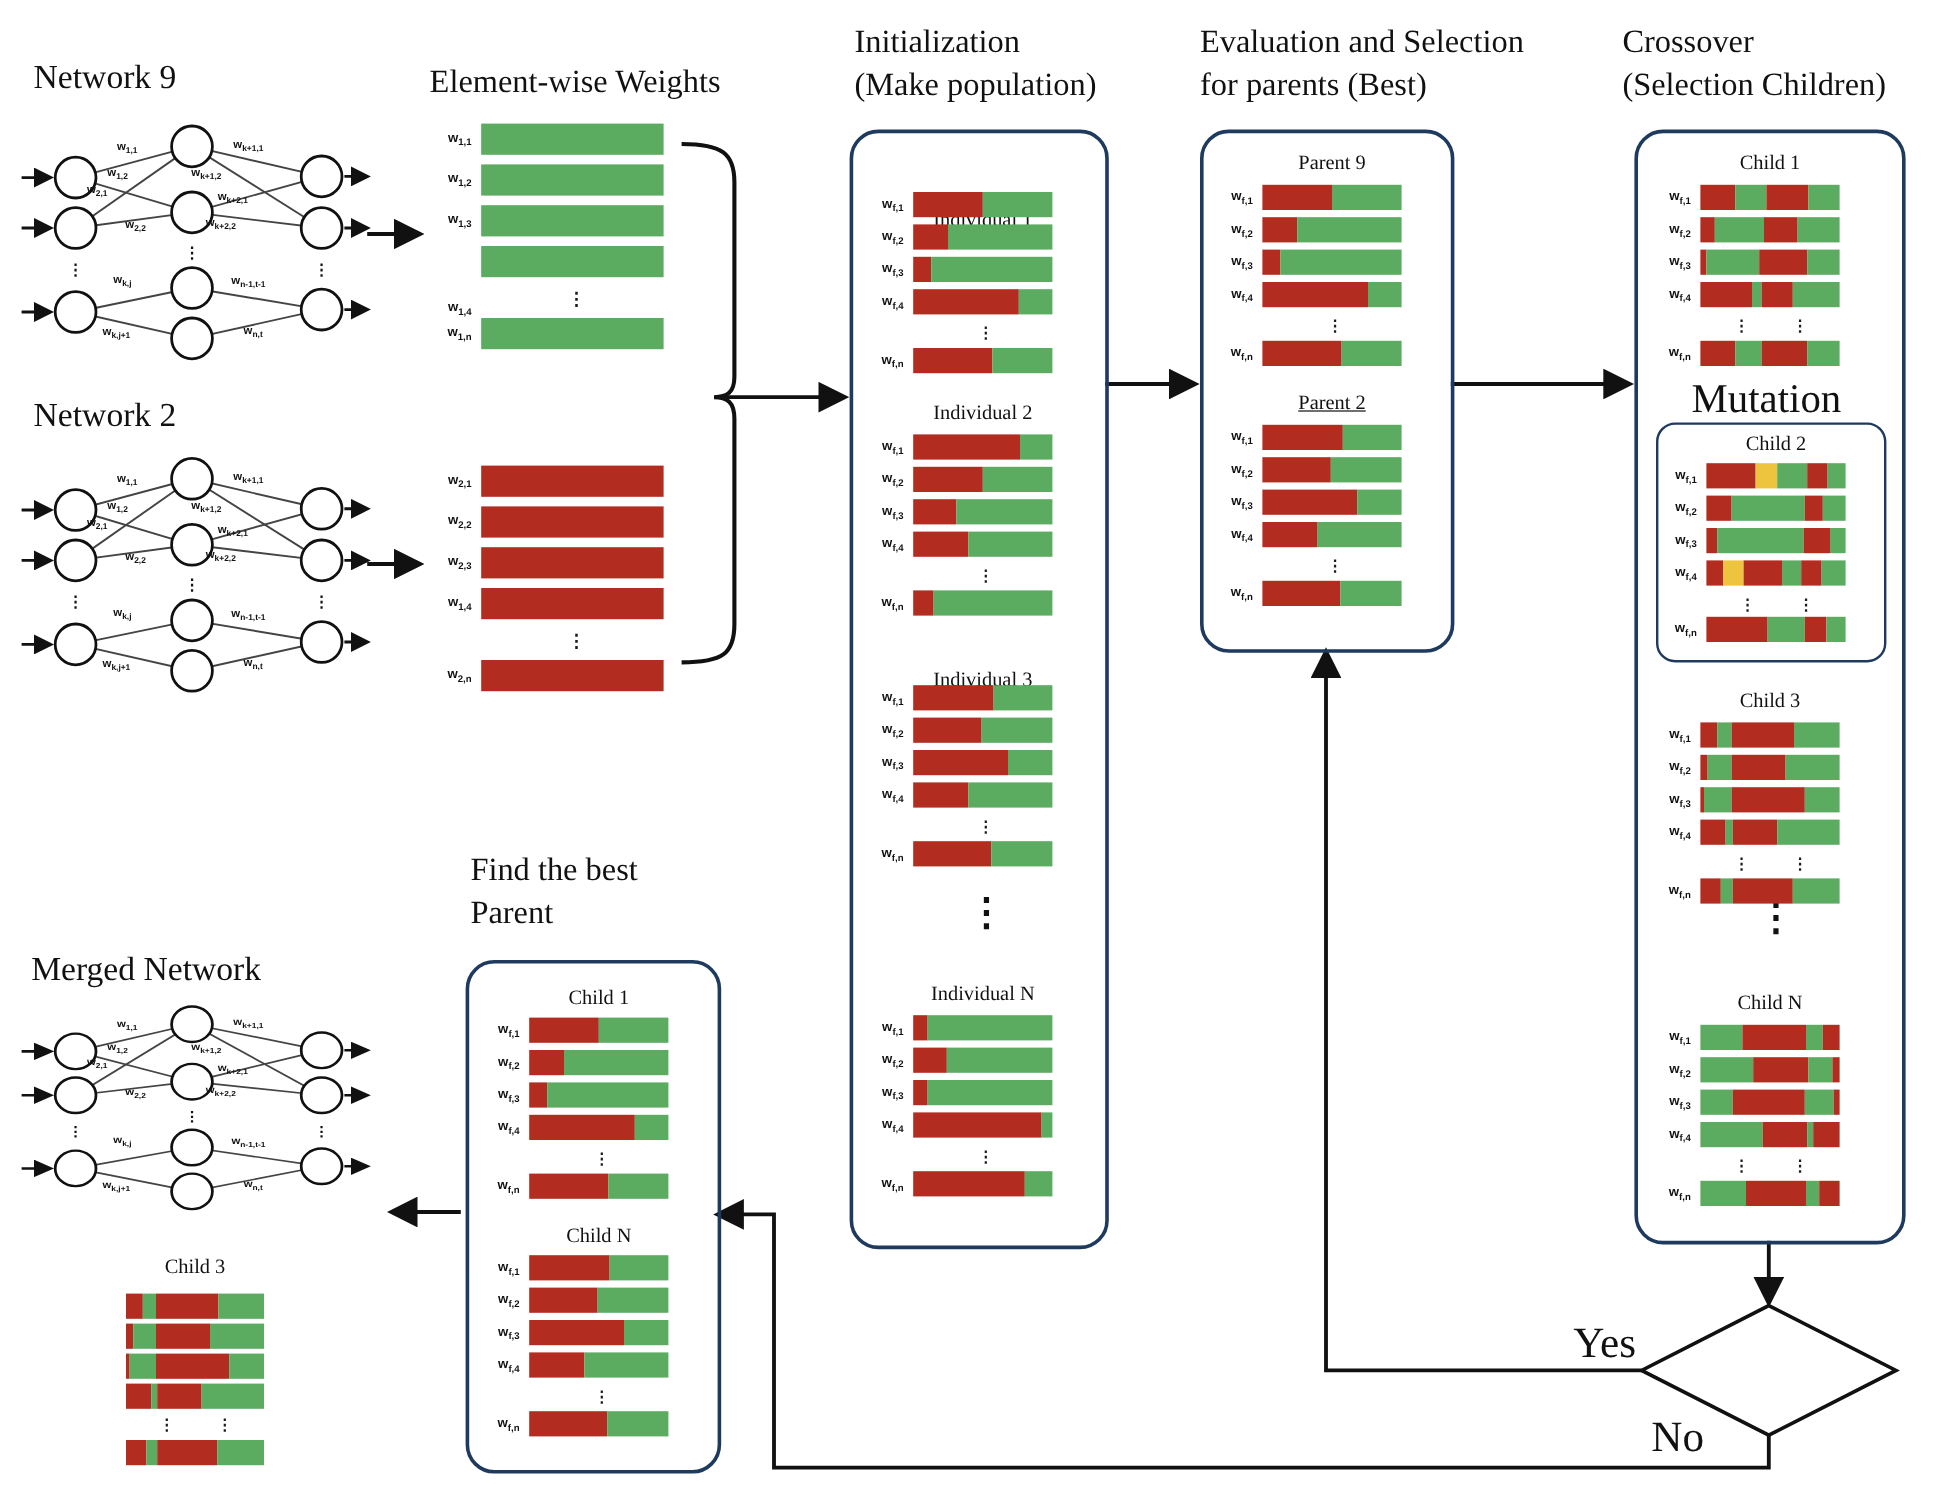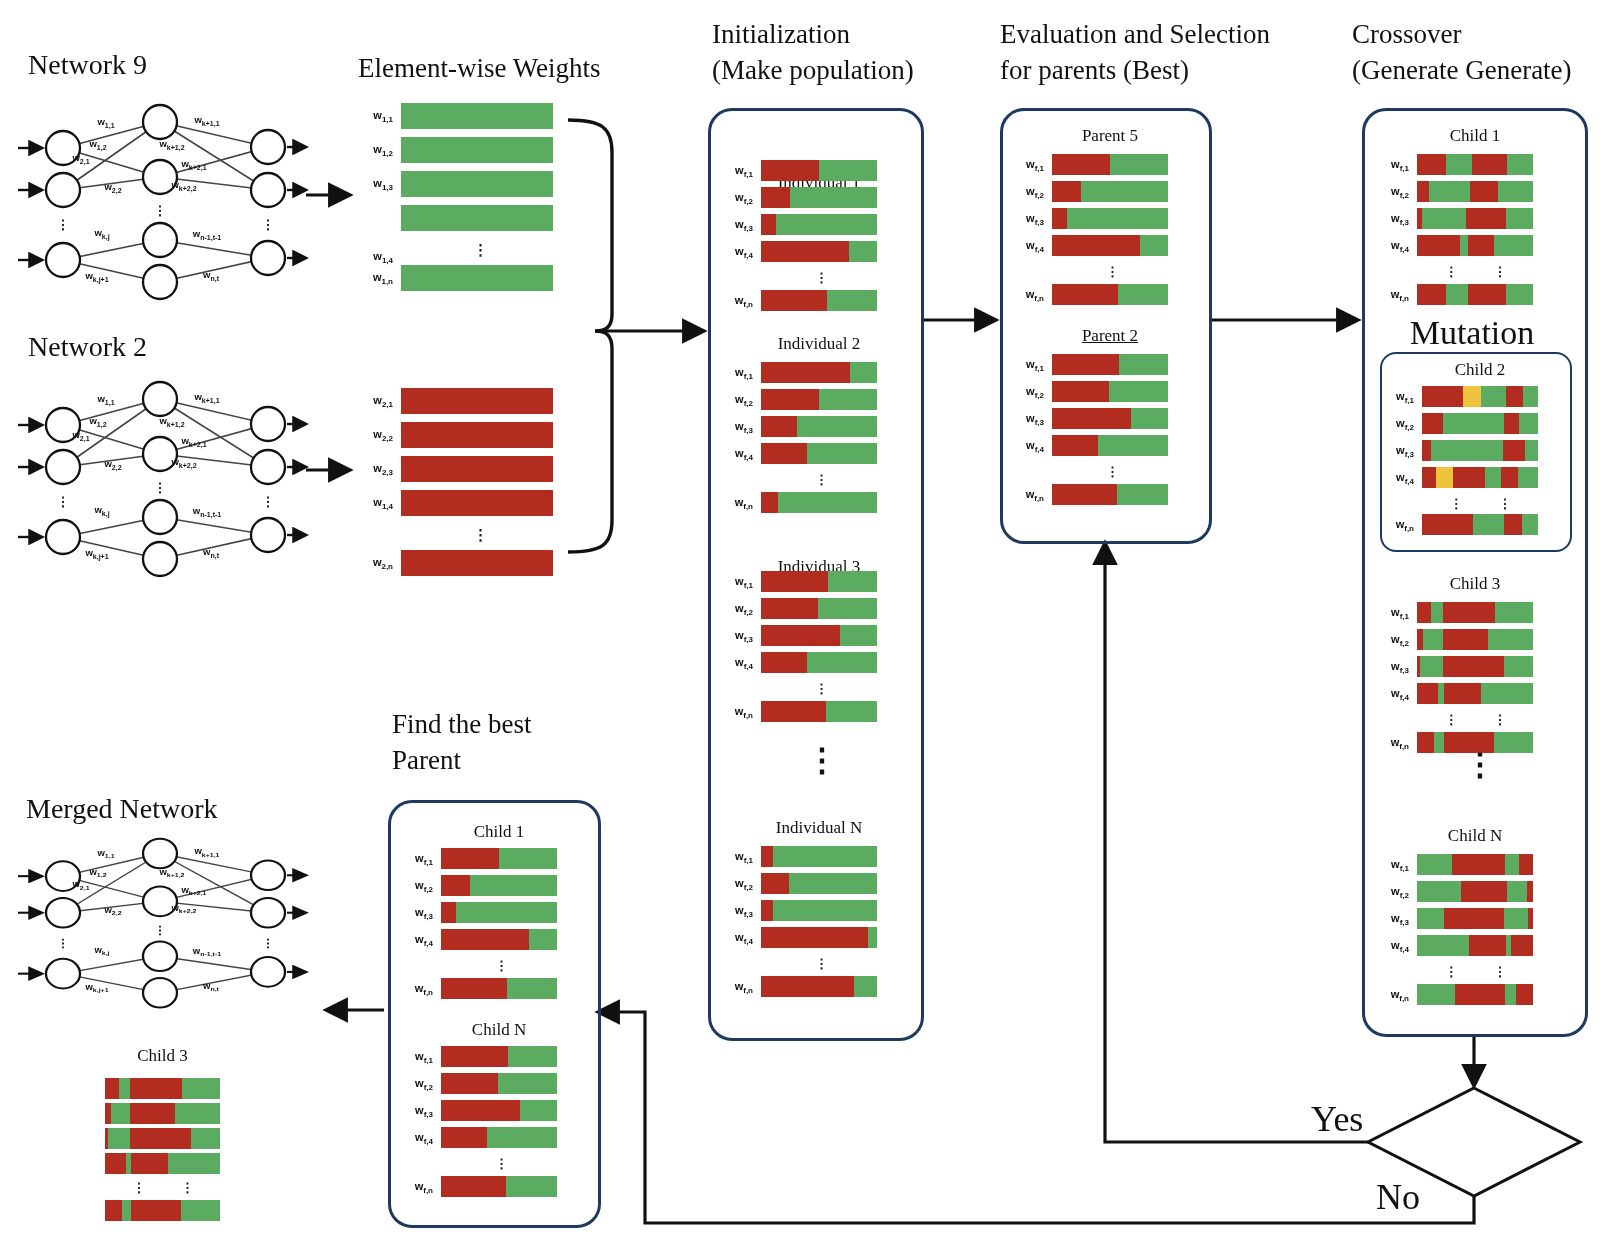--- a/index.html
+++ b/index.html
@@ -61,21 +61,21 @@
   <div class="abs hdr27 serif" style="left:1000px;top:16px">
     <div>Evaluation and Selection</div>
     <div>for parents (Best)</div>
   </div>
   <div class="abs hdr27 serif" style="left:712px;top:16px">
     <div>Initialization</div>
     <div>(Make population)</div>
   </div>
   <div class="abs hdr27 serif" style="left:1352px;top:16px">
     <div>Crossover</div>
-    <div>(Generate Generate)</div>
+    <div>(Selection Children)</div>
   </div>
   <div class="abs hdr27 serif" style="left:392px;top:706px">
     <div>Find the best</div>
     <div>Parent</div>
   </div>
   <div class="mut" style="left:1372px;top:314px;width:200px">Mutation</div>
 
   <div class="box" style="left:708px;top:108px;width:210px;height:927px"></div>
   <div class="box" style="left:1000px;top:108px;width:206px;height:430px"></div>
   <div class="box" style="left:1362px;top:108px;width:220px;height:923px"></div>
@@ -395,21 +395,21 @@
         <div class="seg" style="flex-grow: 8; background: rgb(91, 171, 97);"></div>
       </div>
       <div class="dots" style="left: 102px; top: 139px; font-size: 13px;">⋮</div>
       <div class="wl" style="top: 162.5px; left: 0px; width: 40px;">w<sub>f,n</sub></div>
       <div class="bar" style="left: 48px; top: 158px; width: 116px; height: 21px;">
         <div class="seg" style="flex-grow: 80; background: rgb(178, 44, 32);"></div>
         <div class="seg" style="flex-grow: 20; background: rgb(91, 171, 97);"></div>
       </div>
     </div>
     <div class="bargroup" style="left: 1004px; top: 126px; width: 164px;">
-      <div class="gtitle" style="left: 48px; width: 116px; top: 0px;">Parent 5</div>
+      <div class="gtitle" style="left: 48px; width: 116px; top: 0px;">Parent 9</div>
       <div class="wl" style="top: 32.5px; left: 0px; width: 40px;">w<sub>f,1</sub></div>
       <div class="bar" style="left: 48px; top: 28px; width: 116px; height: 21px;">
         <div class="seg" style="flex-grow: 50; background: rgb(178, 44, 32);"></div>
         <div class="seg" style="flex-grow: 50; background: rgb(91, 171, 97);"></div>
       </div>
       <div class="wl" style="top: 59.5px; left: 0px; width: 40px;">w<sub>f,2</sub></div>
       <div class="bar" style="left: 48px; top: 55px; width: 116px; height: 21px;">
         <div class="seg" style="flex-grow: 25; background: rgb(178, 44, 32);"></div>
         <div class="seg" style="flex-grow: 75; background: rgb(91, 171, 97);"></div>
       </div>

